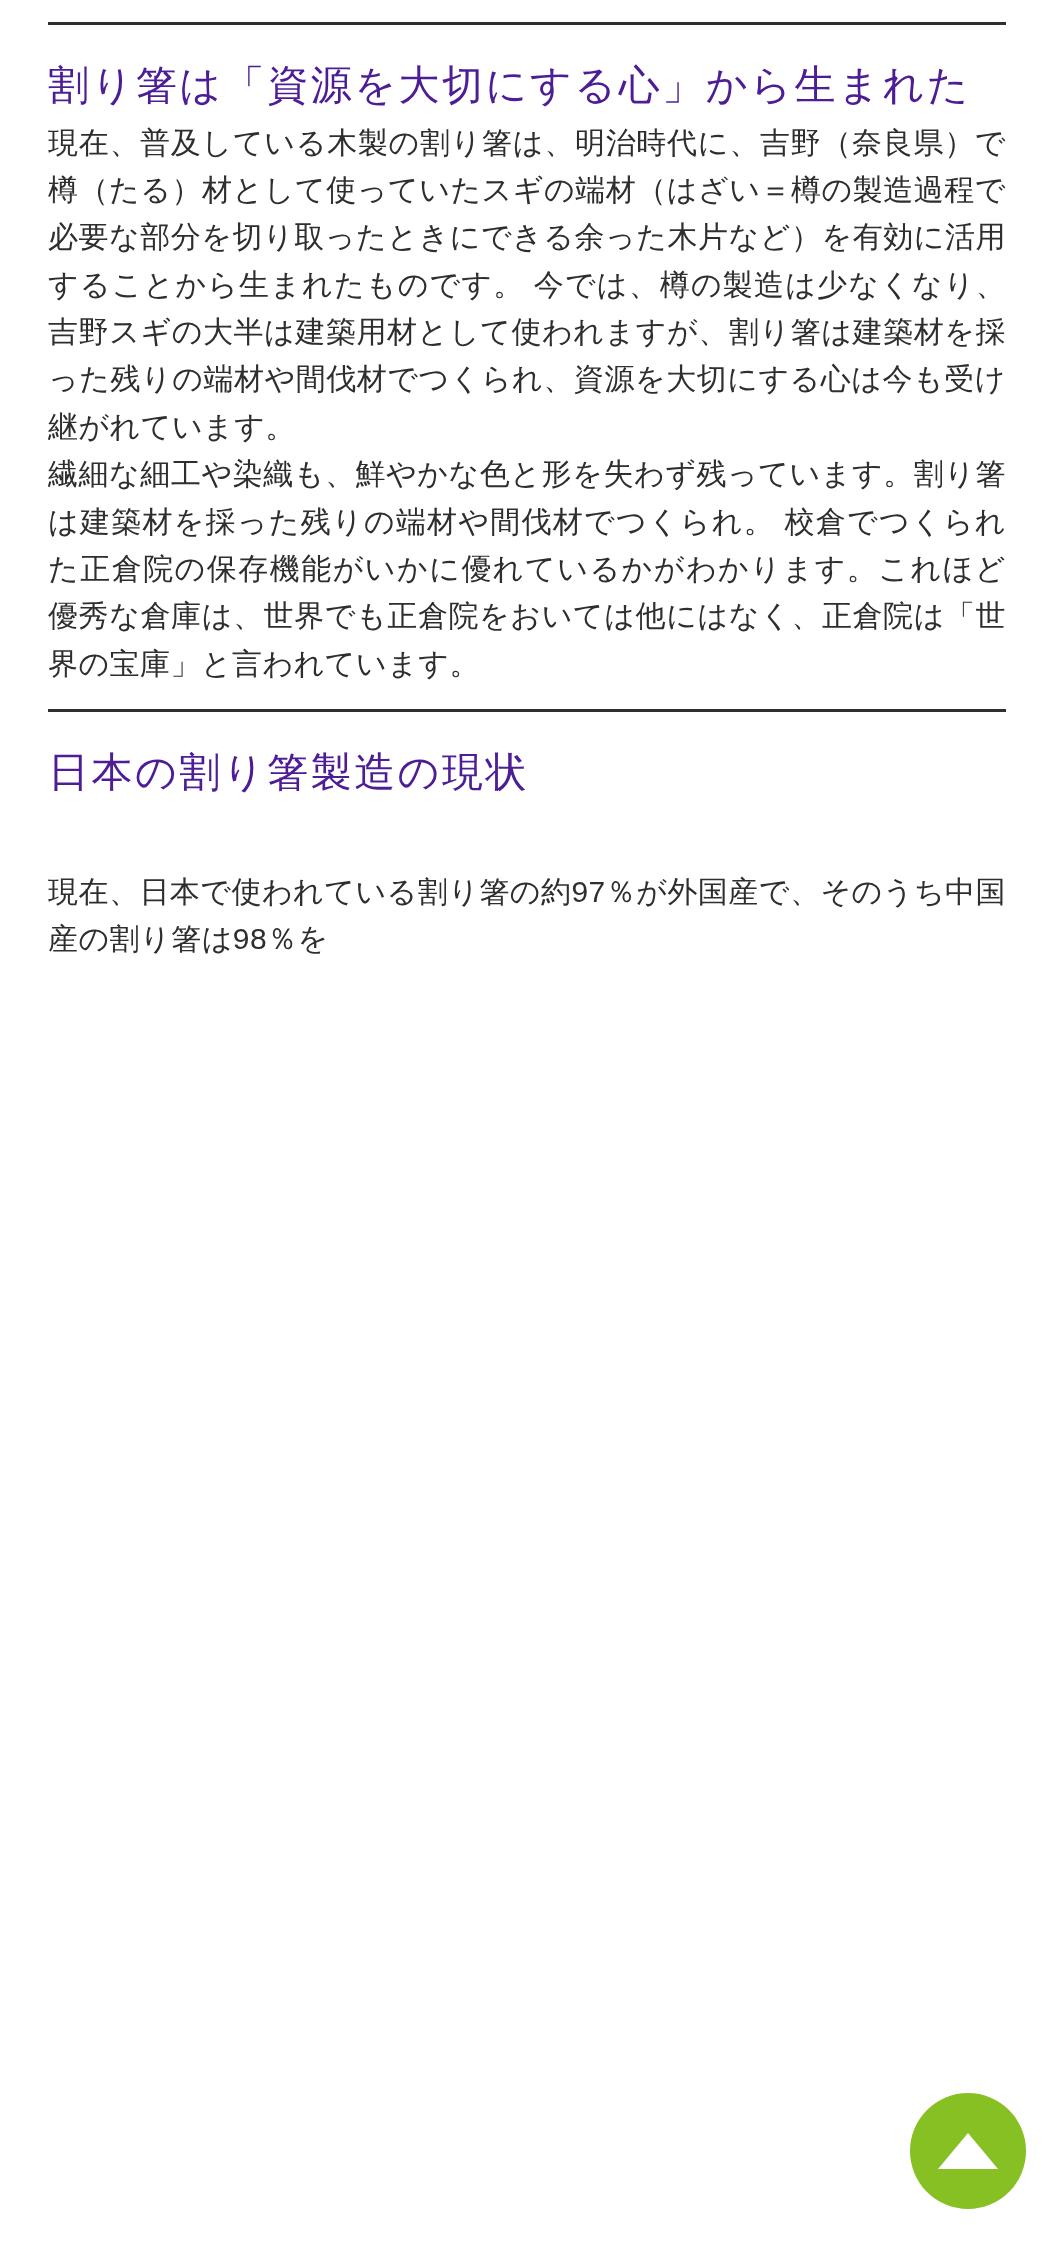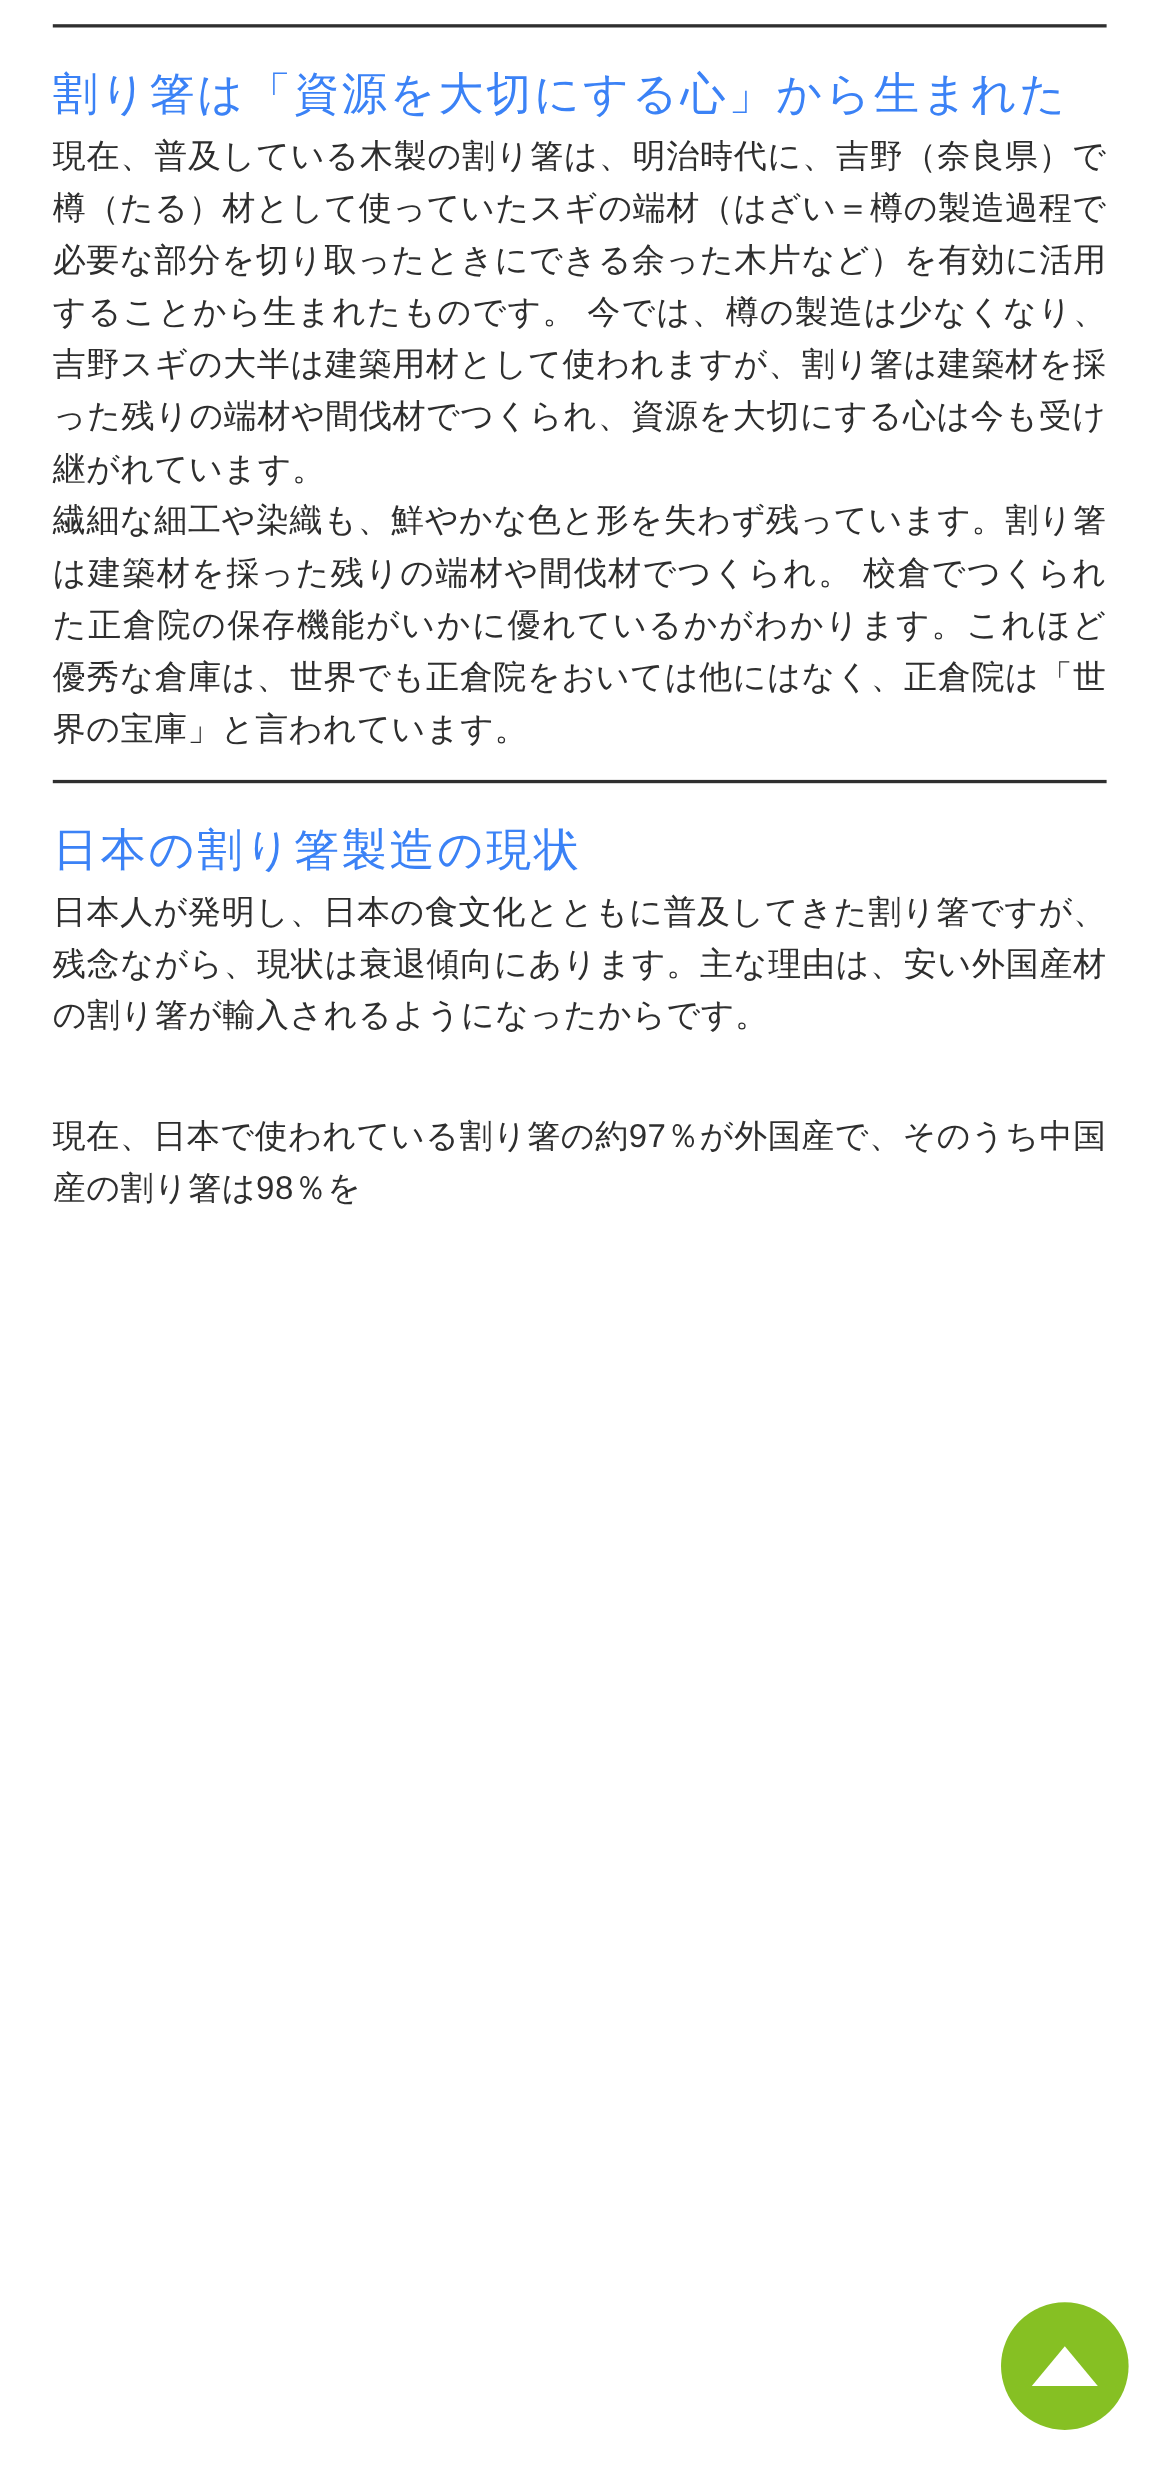--- a/index.html
+++ b/index.html
@@ -29,21 +29,21 @@
   }
   .rule-top { margin-top: 22px; }
   .rule-mid { margin-top: 22px; }
 
   .section { padding-top: 0; }
 
   h2.heading {
     font-size: 41px;
     line-height: 1.5;
     font-weight: 400;
-    color: #3b82f6;
+    color: #4c1d95;
     letter-spacing: 0.06em;
     margin: 30px 0 2px 0;
   }
   h2.heading.second {
   }
 
   p.body-text {
     font-size: 30px;
     line-height: 1.58;
     font-weight: 400;
@@ -98,21 +98,20 @@
   <section class="section">
     <h2 class="heading">割り箸は「資源を大切にする心」から生まれた</h2>
     <p class="body-text">現在、普及している木製の割り箸は、明治時代に、吉野（奈良県）で樽（たる）材として使っていたスギの端材（はざい＝樽の製造過程で必要な部分を切り取ったときにできる余った木片など）を有効に活用することから生まれたものです。 今では、樽の製造は少なくなり、吉野スギの大半は建築用材として使われますが、割り箸は建築材を採った残りの端材や間伐材でつくられ、資源を大切にする心は今も受け継がれています。</p>
     <p class="body-text">繊細な細工や染織も、鮮やかな色と形を失わず残っています。割り箸は建築材を採った残りの端材や間伐材でつくられ。 校倉でつくられた正倉院の保存機能がいかに優れているかがわかります。これほど優秀な倉庫は、世界でも正倉院をおいては他にはなく、正倉院は「世界の宝庫」と言われています。</p>
   </section>
 
   <hr class="rule rule-mid">
 
   <section class="section">
     <h2 class="heading second">日本の割り箸製造の現状</h2>
-    <p class="body-text">日本人が発明し、日本の食文化とともに普及してきた割り箸ですが、残念ながら、現状は衰退傾向にあります。主な理由は、安い外国産材の割り箸が輸入されるようになったからです。</p>
     <div class="spacer-lg"></div>
     <p class="body-text">現在、日本で使われている割り箸の約97％が外国産で、そのうち中国産の割り箸は98％を</p>
   </section>
 
   <button class="scroll-top">
     <span class="tri"></span>
     <span class="sr-only">ページの先頭へ戻る</span>
   </button>
 
 </div>

